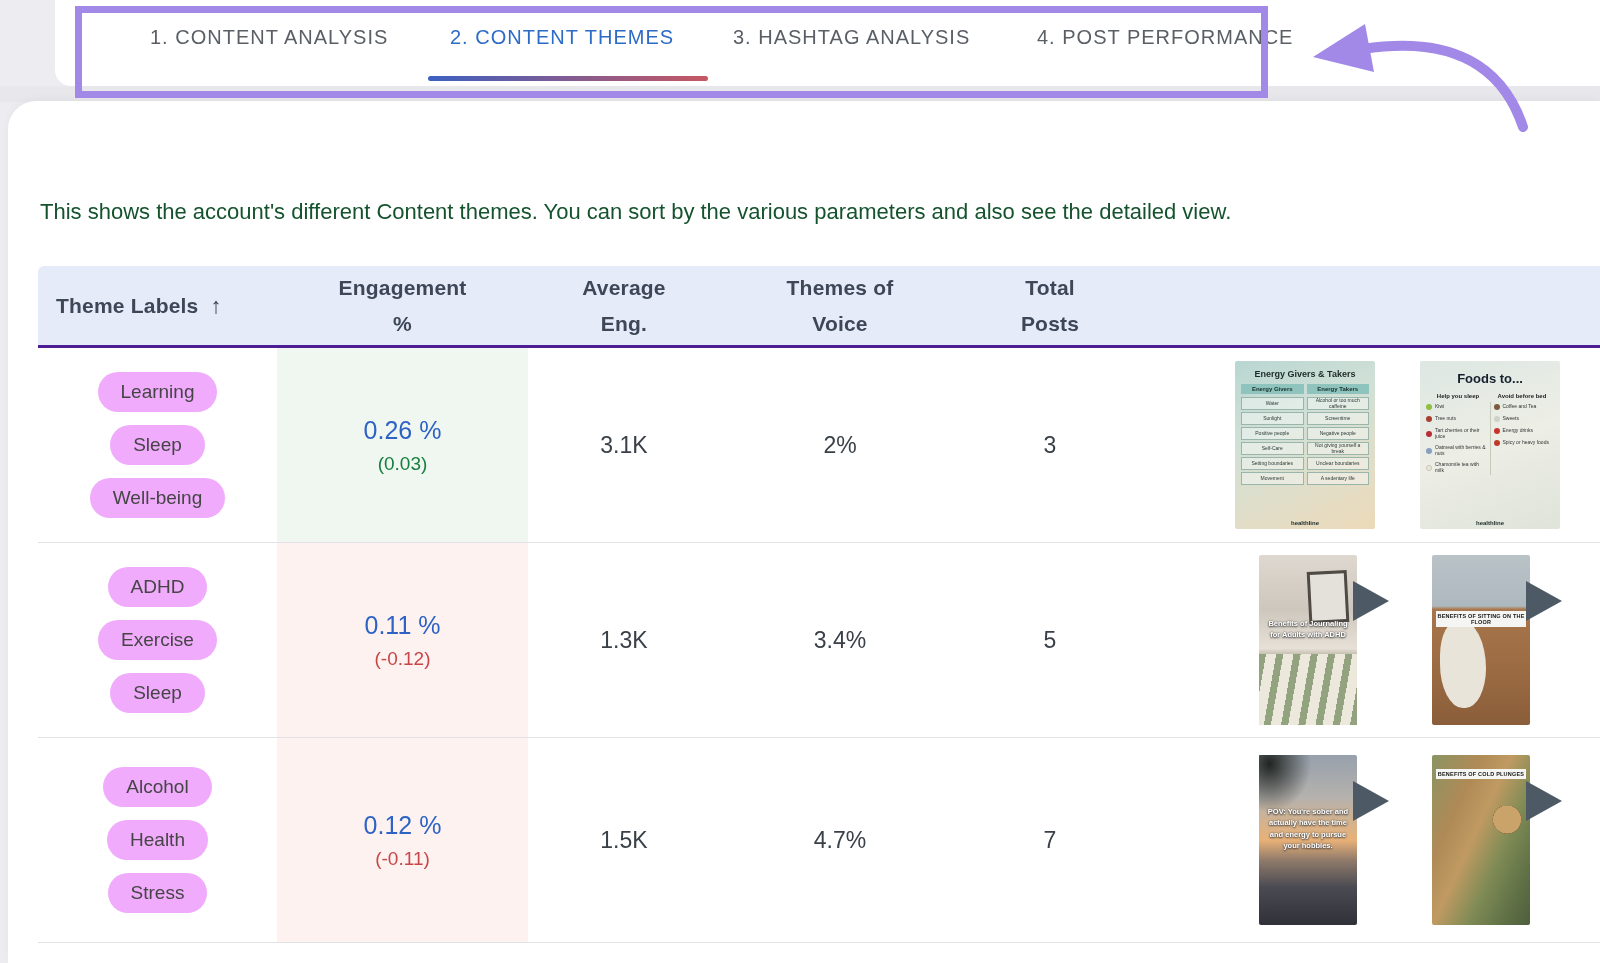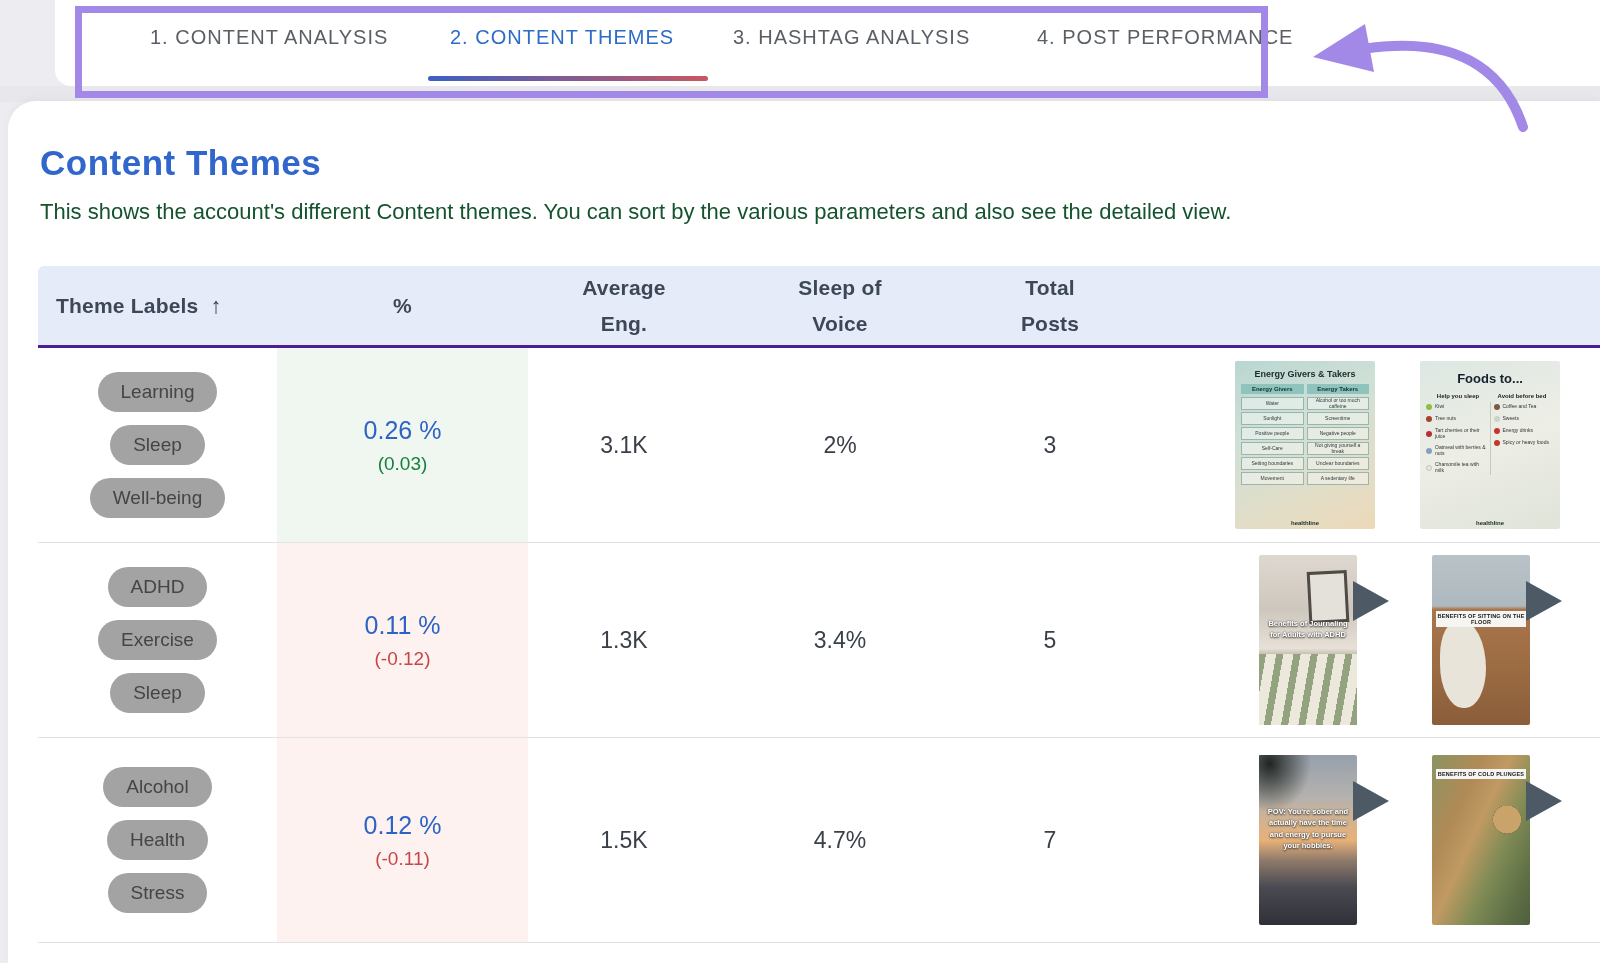--- a/index.html
+++ b/index.html
@@ -62,21 +62,21 @@
     border-bottom:3px solid #4c1d95;
   }
   .th { text-align:center; line-height:1.7; cursor:pointer; }
   .th-labels { display:flex; align-items:center; gap:12px; padding-left:18px; text-align:left; }
   .sort-arrow { font-size:22px; font-weight:400; }
   .trow { height:195px; border-bottom:1px solid #e2e2e6; }
   .trow:last-child { height:205px; }
   .td { display:flex; align-items:center; justify-content:center; font-size:23px; color:#3a4048; }
   .td-labels { flex-direction:column; gap:13px; }
   .pill {
-    background:#a3a3a3; color:#454545; font-size:19px;
+    background:#f0abfc; color:#454545; font-size:19px;
     padding:9px 23px; border-radius:24px; cursor:pointer; white-space:nowrap;
   }
   .td-eng { flex-direction:column; gap:8px; height:100%; }
   .td-eng.bg-pos { background:#f0f7f1; }
   .td-eng.bg-neg { background:#fdf2f0; }
   .eng-val { font-size:25px; color:#2d63c5; }
   .eng-delta { font-size:19px; }
   .eng-delta.pos { color:#15803d; }
   .eng-delta.neg { color:#c64747; }
 
@@ -161,39 +161,39 @@
 <div class="topbar">
   <div class="tab" style="left:95px">1. CONTENT ANALYSIS</div>
   <div class="tab active" style="left:395px">2. CONTENT THEMES</div>
   <div class="tab" style="left:678px">3. HASHTAG ANALYSIS</div>
   <div class="tab" style="left:982px">4. POST PERFORMANCE</div>
   <div class="tab-underline"></div>
 </div>
 <div class="gray-band"></div>
 
 <div class="card">
-  <h1 class="page-title">Content Themes</h1>
   <p class="page-desc">This shows the account's different Content themes. You can sort by the various parameters and also see the detailed view.</p>
 
   <div class="table">
 
     <div class="thead">
       <div class="th th-labels">
         <span>Theme Labels</span>
         <span class="sort-arrow">↑</span>
       </div>
       <div class="th">
+        <div>Engagement</div>
         <div>%</div>
       </div>
       <div class="th">
         <div>Average</div>
         <div>Eng.</div>
       </div>
       <div class="th">
-        <div>Sleep of</div>
+        <div>Themes of</div>
         <div>Voice</div>
       </div>
       <div class="th">
         <div>Total</div>
         <div>Posts</div>
       </div>
       <div class="th"></div>
     </div>
 
     <div class="trow">

